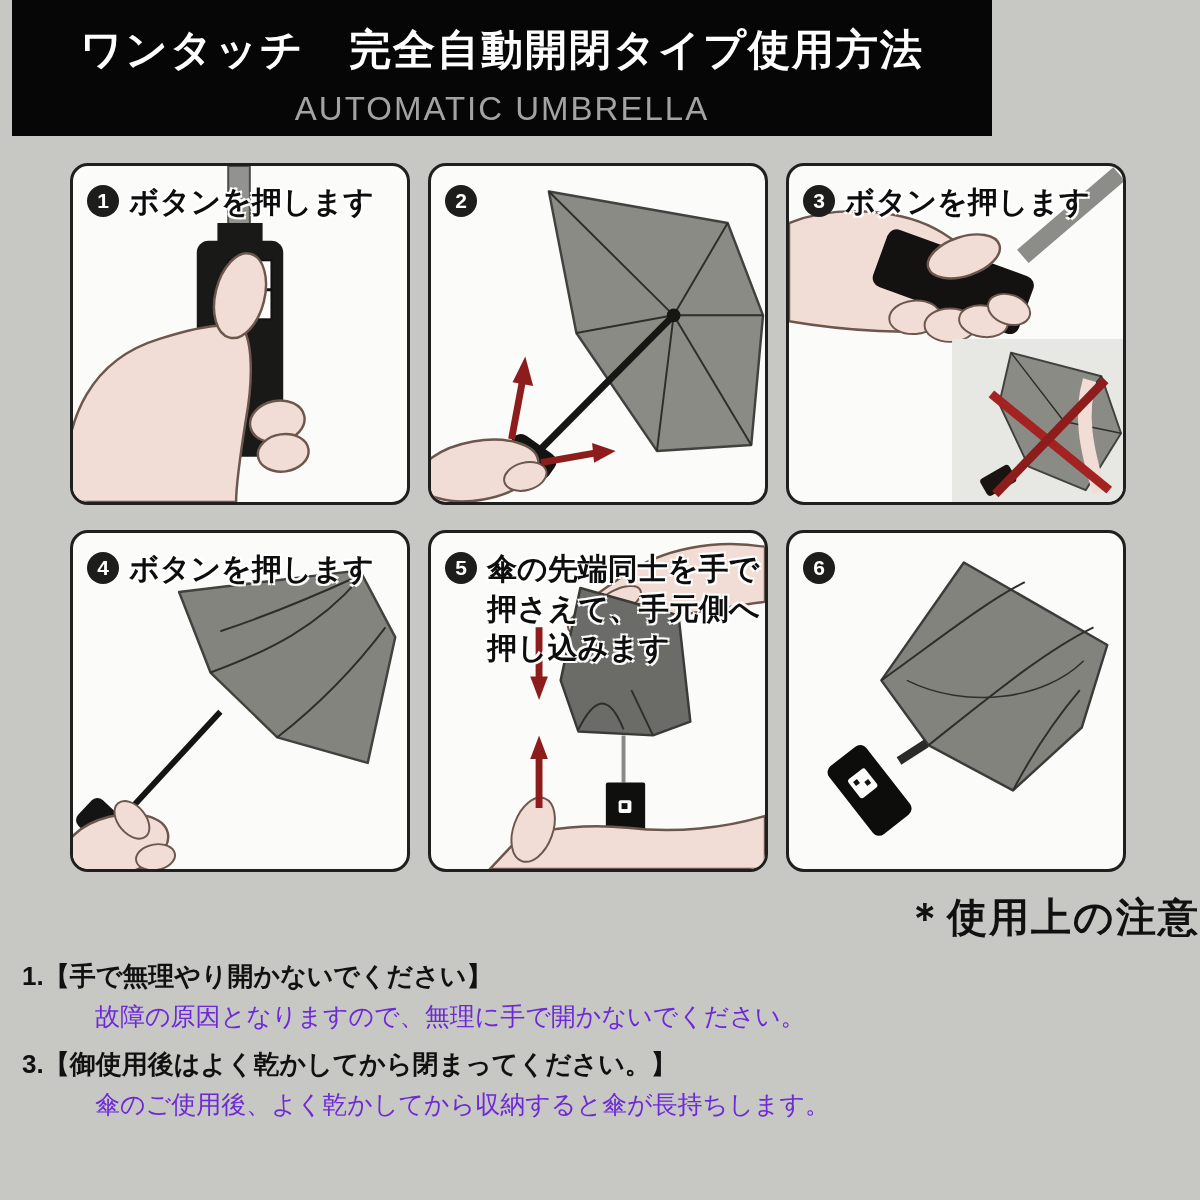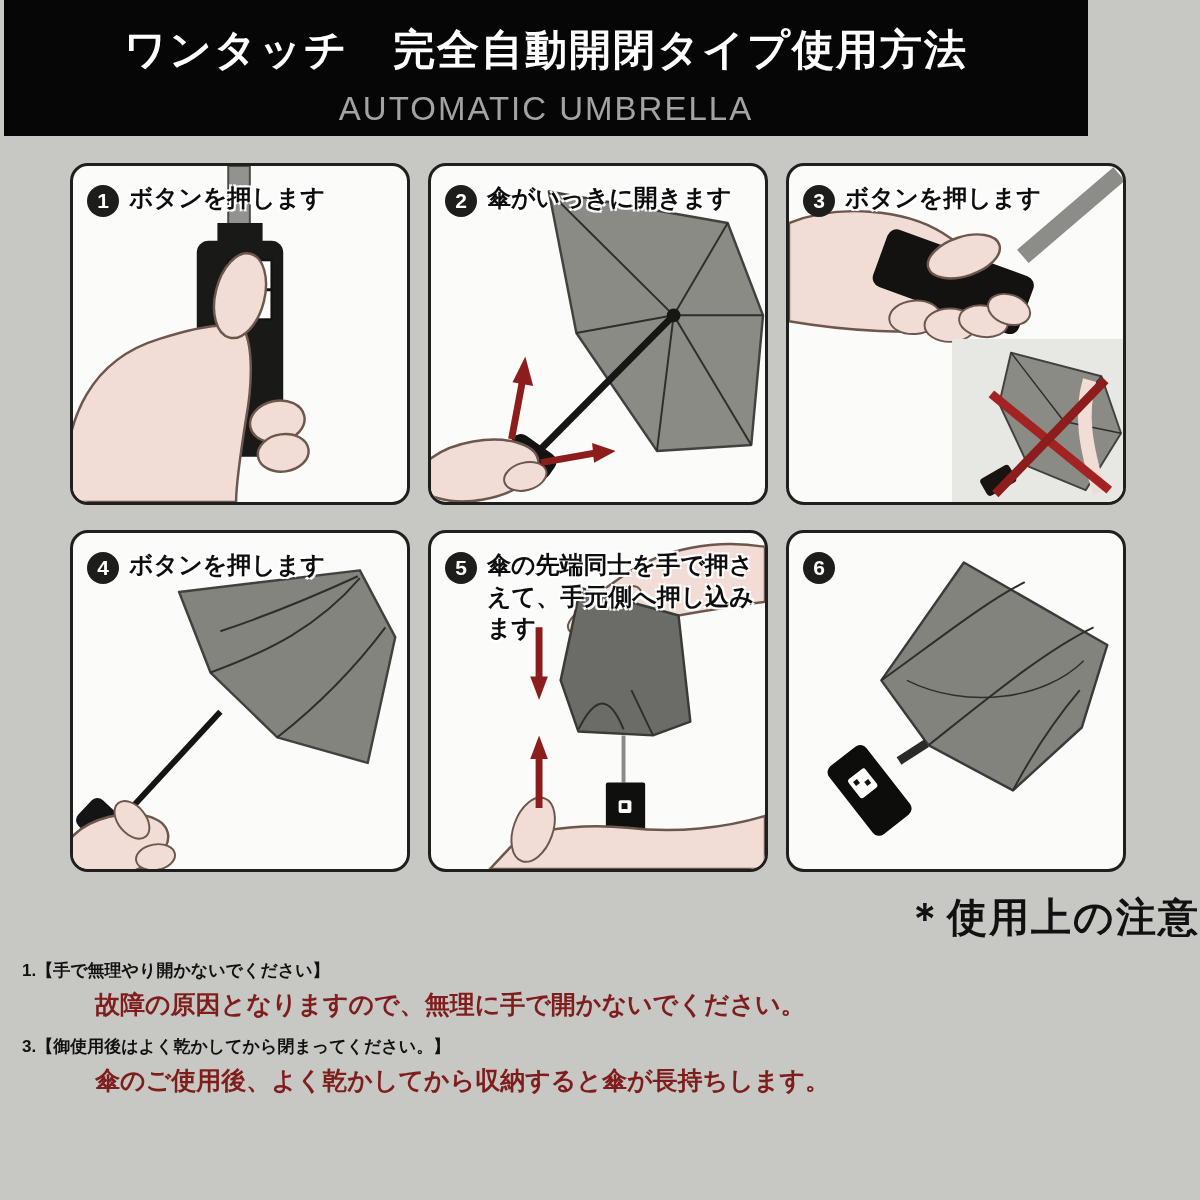--- a/index.html
+++ b/index.html
@@ -4,21 +4,21 @@
 <style>
   html,body{margin:0;padding:0;}
   body{
     width:1200px;height:1200px;position:relative;overflow:hidden;
     background:#c7c7c3;
     font-family:"Liberation Sans","DejaVu Sans",sans-serif;
     color:#111;
   }
   
   .header{
-    position:absolute;top:0;left:4px;width:1084px;height:136px;
+    position:absolute;top:0;left:12px;width:980px;height:136px;
     background:#060606;text-align:center;color:#ffffff;
   }
   .title-ja{
     padding-top:22px;font-size:42px;font-weight:bold;letter-spacing:2px;
     white-space:pre;
   }
   .title-en{
     margin-top:12px;font-size:33px;font-weight:400;letter-spacing:2px;color:#a3a3a3;
   }
   
@@ -36,30 +36,30 @@
   .step-head{
     position:absolute;top:16px;left:14px;z-index:2;
     display:flex;align-items:flex-start;gap:10px;
   }
   .step-num{
     flex:0 0 auto;width:32px;height:32px;margin-top:3px;border-radius:50%;
     background:#1d1d1b;color:#fff;font-size:21px;font-weight:bold;
     display:flex;align-items:center;justify-content:center;
   }
   .step-label{
-    font-size:24px;font-weight:bold;line-height:1.32;color:#0d0d0d;
+    font-size:30px;font-weight:bold;line-height:1.32;color:#0d0d0d;
     text-shadow:2px 2px 0 rgba(255,255,255,.95),-2px -2px 0 rgba(255,255,255,.95),
                 2px -2px 0 rgba(255,255,255,.95),-2px 2px 0 rgba(255,255,255,.95);
   }
   .panel-5 .step-label{width:274px;}
   
   .notes{position:absolute;top:878px;left:0;width:1200px;}
   .notes-heading{margin:12px 0 14px 42px;font-size:40px;font-weight:bold;letter-spacing:2px;text-align:right;}
-  .note-title{margin:14px 0 6px 22px;font-size:17px;font-weight:bold;}
-  .note-body{margin:0 0 8px 95px;font-size:25px;font-weight:700;color:#7f1d1d;}
+  .note-title{margin:14px 0 6px 22px;font-size:26px;font-weight:bold;}
+  .note-body{margin:0 0 8px 95px;font-size:25px;font-weight:400;color:#6d28d9;}
 </style>
 </head>
 <body>
 
 <div class="header">
   <div class="title-ja">ワンタッチ　完全自動開閉タイプ使用方法</div>
   <div class="title-en">AUTOMATIC UMBRELLA</div>
 </div>
 
 <div class="panels">
@@ -103,21 +103,20 @@
         <line x1="82" y1="278" x2="94" y2="214" stroke="#8d1d1d" stroke-width="7"></line>
         <polygon points="83,220 104,224 96,194" fill="#8d1d1d"></polygon>
       </g>
       <g>
         <line x1="112" y1="302" x2="168" y2="292" stroke="#8d1d1d" stroke-width="7"></line>
         <polygon points="164,282 166,302 188,290" fill="#8d1d1d"></polygon>
       </g>
     </svg>
     <div class="step-head">
       <span class="step-num">2</span>
-      <span class="step-label">傘がいっきに開きます</span>
     </div>
   </div>
 
   <div class="panel panel-3">
     <svg viewBox="0 0 340 342">
       <line x1="238" y1="92" x2="336" y2="8" stroke="#8c8c89" stroke-width="18"></line>
       <g>
         <path d="M0,58 C 50,38 118,44 156,68 C 188,88 206,108 208,128 C 210,148 196,162 174,166 C 128,172 58,168 0,158 Z" fill="#f1ddd5" stroke="#6d574c" stroke-width="2.5"></path>
       </g>
       <g transform="rotate(20 165 118)">

